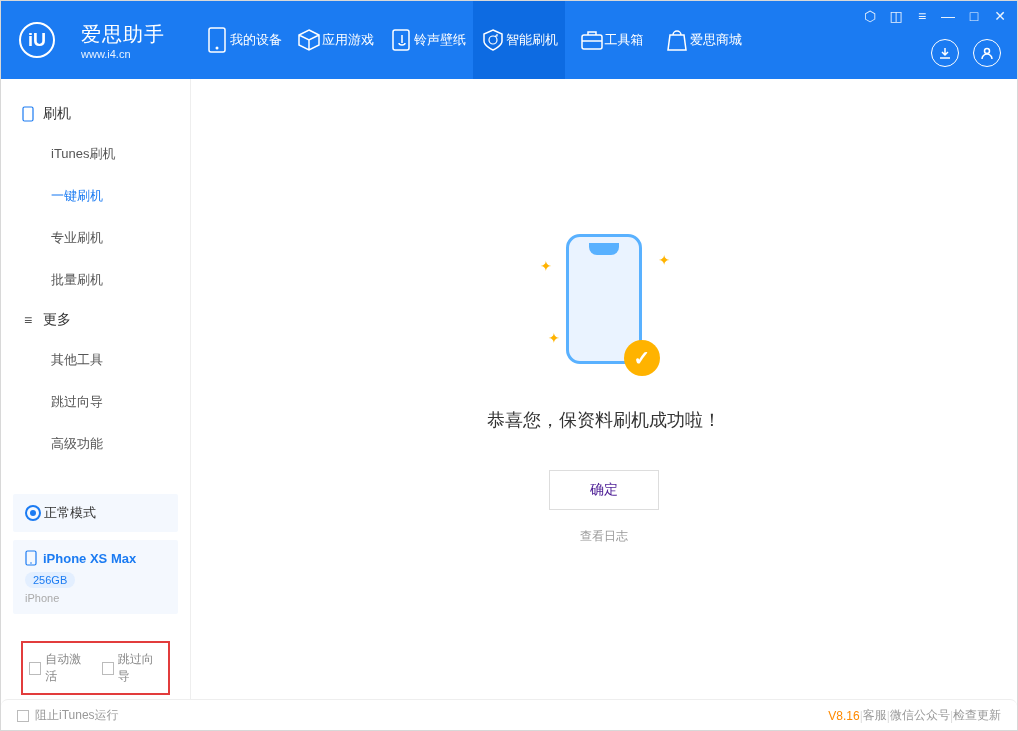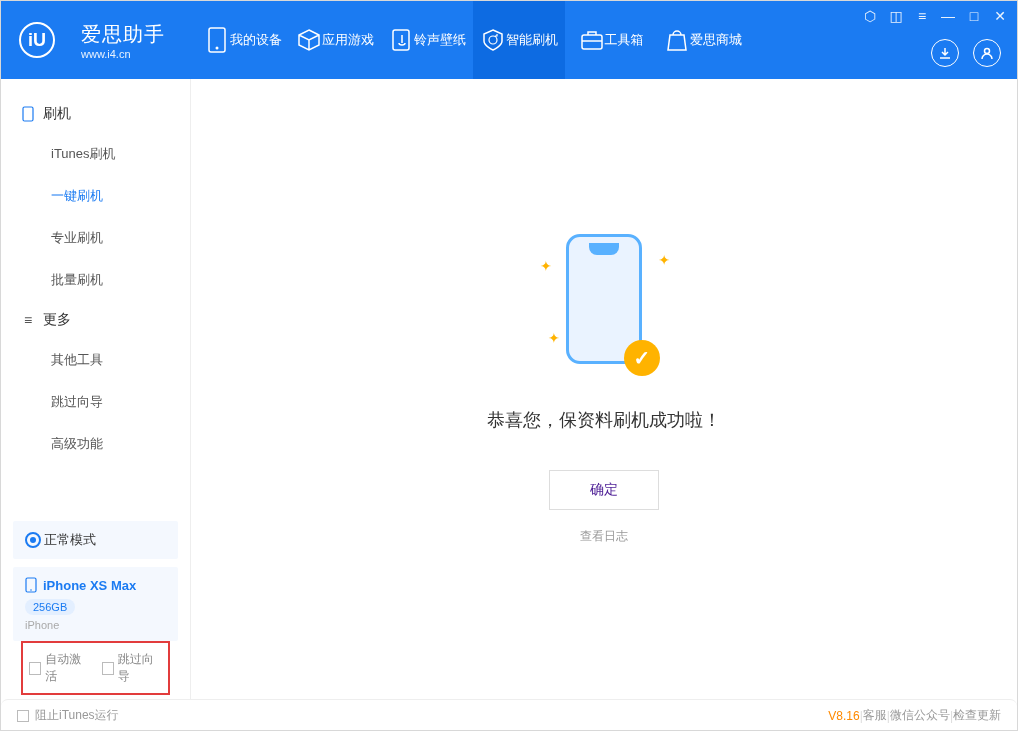--- a/index.html
+++ b/index.html
@@ -35,21 +35,21 @@
 .sidebar-bottom { margin-top: auto; padding: 0 12px 0 12px; }
 .mode-box { background: #f4f8fe; padding: 10px 12px; display: flex; align-items: center; gap: 3px; font-size: 13px; color: #333; margin-bottom: 8px; border-radius: 2px; }
 .mode-dot { width: 16px; height: 16px; border: 2px solid #1b7bf2; border-radius: 50%; position: relative; }
 .mode-dot::after { content:""; width:6px;height:6px;background:#1b7bf2;border-radius:50%;position:absolute;top:3px;left:3px; }
 
 .device-box { background: #f4f8fe; padding: 10px 12px; font-size: 13px; color: #333; border-radius: 2px; }
 .device-box .dname { font-weight: 600; color: #1b7bf2; display:flex;align-items:center;gap:6px; }
 .device-box .badge { display:inline-block; background:#e3efff; color:#1b7bf2; font-size:11px; padding:2px 8px; border-radius:10px; margin-top:6px; }
 .device-box .dtype { color:#aaa; font-size:11px; margin-top:4px; }
 
-.red-box { border: 2px solid #e23c3c; margin: 0 8px 4px 8px; padding: 8px 6px; display: flex; gap: 12px; align-items: center; }
+.red-box { border: 2px solid #e23c3c; margin: 27px 8px 4px 8px; padding: 8px 6px; display: flex; gap: 12px; align-items: center; }
 .red-box .cb { width:13px;height:13px;border:1px solid #bbb;display:inline-block;margin-right:4px;vertical-align:middle; }
 .red-box label { font-size: 12px; color: #888; display:flex;align-items:center; }
 
 
 .main { flex: 1; display: flex; flex-direction: column; align-items: center; justify-content: center; position: relative; }
 .success-ill { position: relative; width: 140px; height: 150px; margin-bottom: 24px; }
 .phone { width: 76px; height: 130px; border: 3px solid #59b1ff; border-radius: 14px; background: #eaf3ff; margin: 0 auto; position: relative; }
 .phone::before { content:""; position:absolute; top:6px; left:50%; transform:translateX(-50%); width:30px; height:12px; background:#59b1ff; border-radius:0 0 8px 8px; }
 .check-badge { position:absolute; bottom:8px; right:14px; width:36px; height:36px; background:#ffb300; border-radius:50%; display:flex; align-items:center; justify-content:center; color:#fff; font-size:20px; font-weight:bold; }
 .sparkle { position:absolute; color:#ffb300; font-size:14px; }

